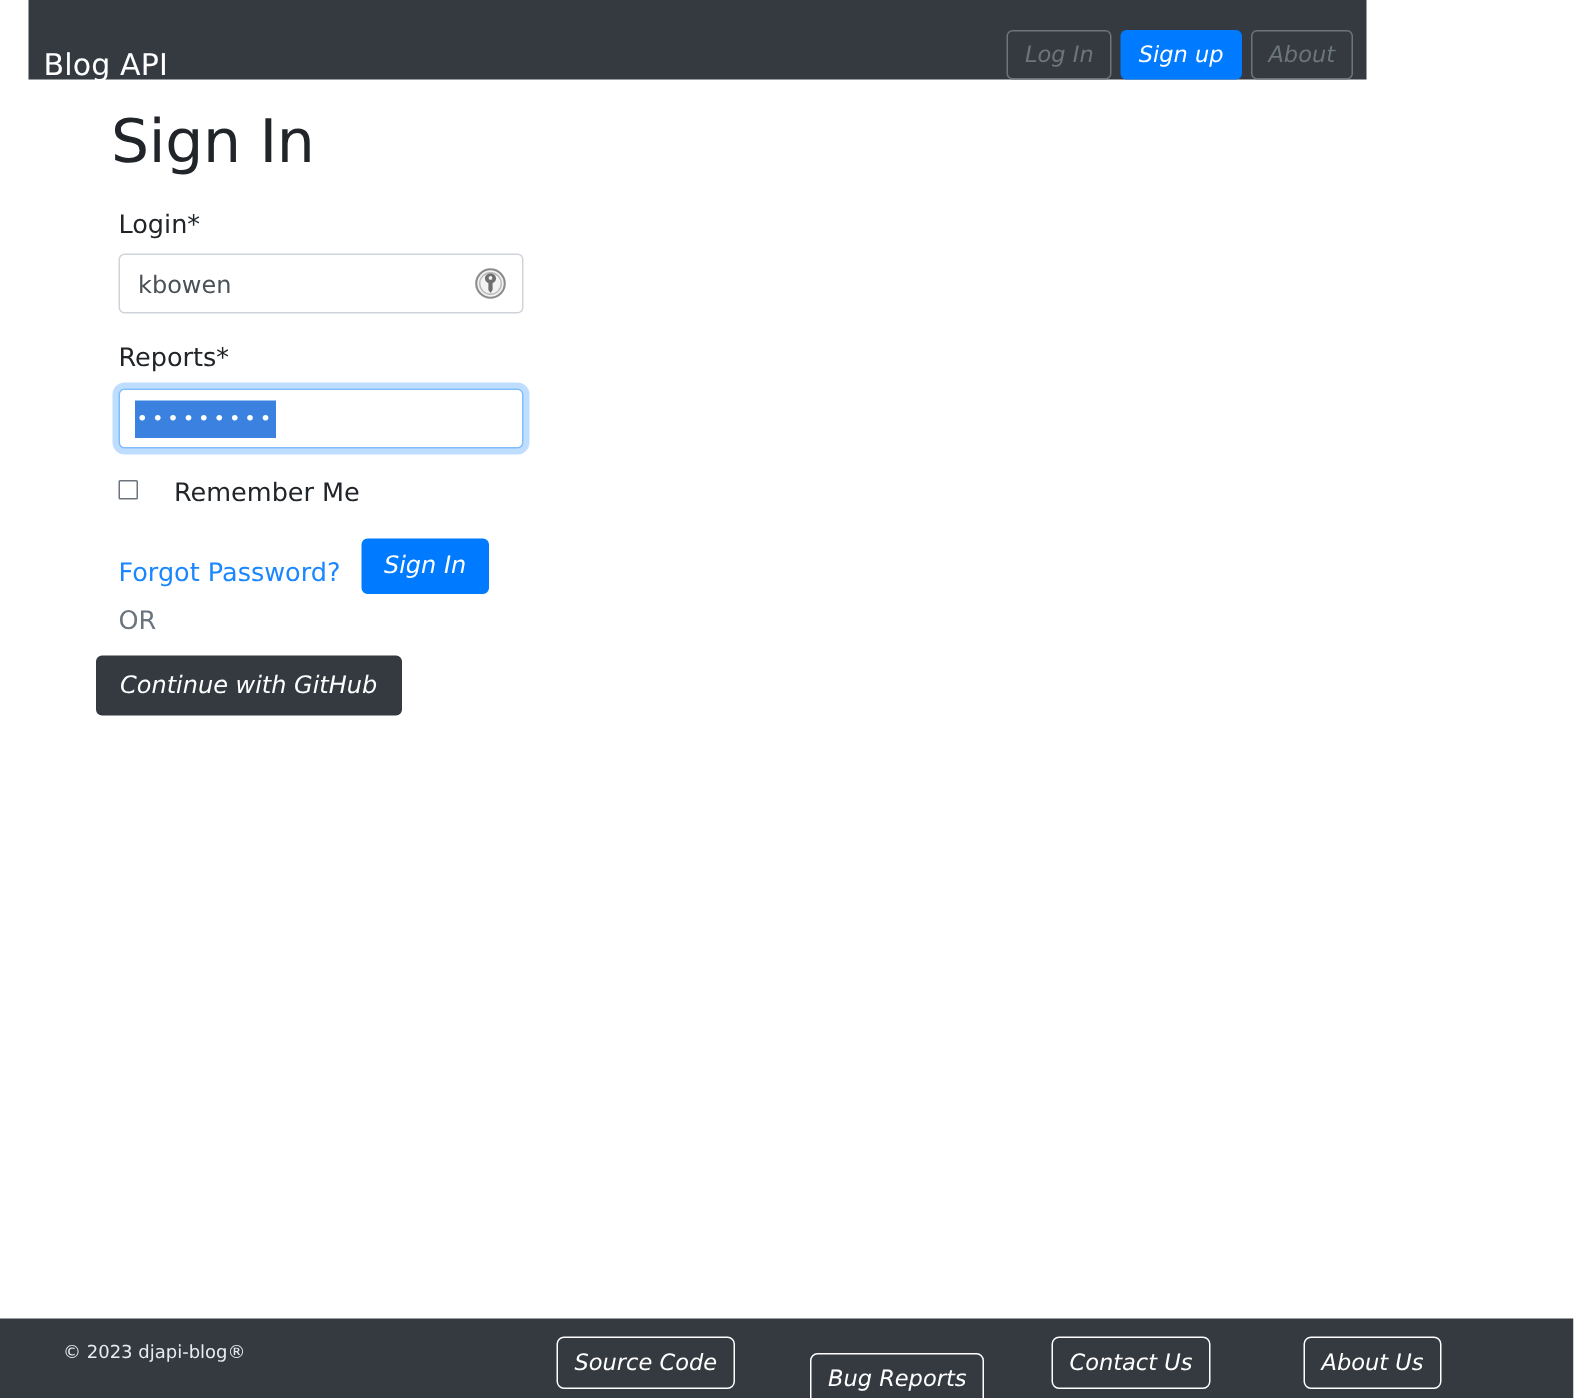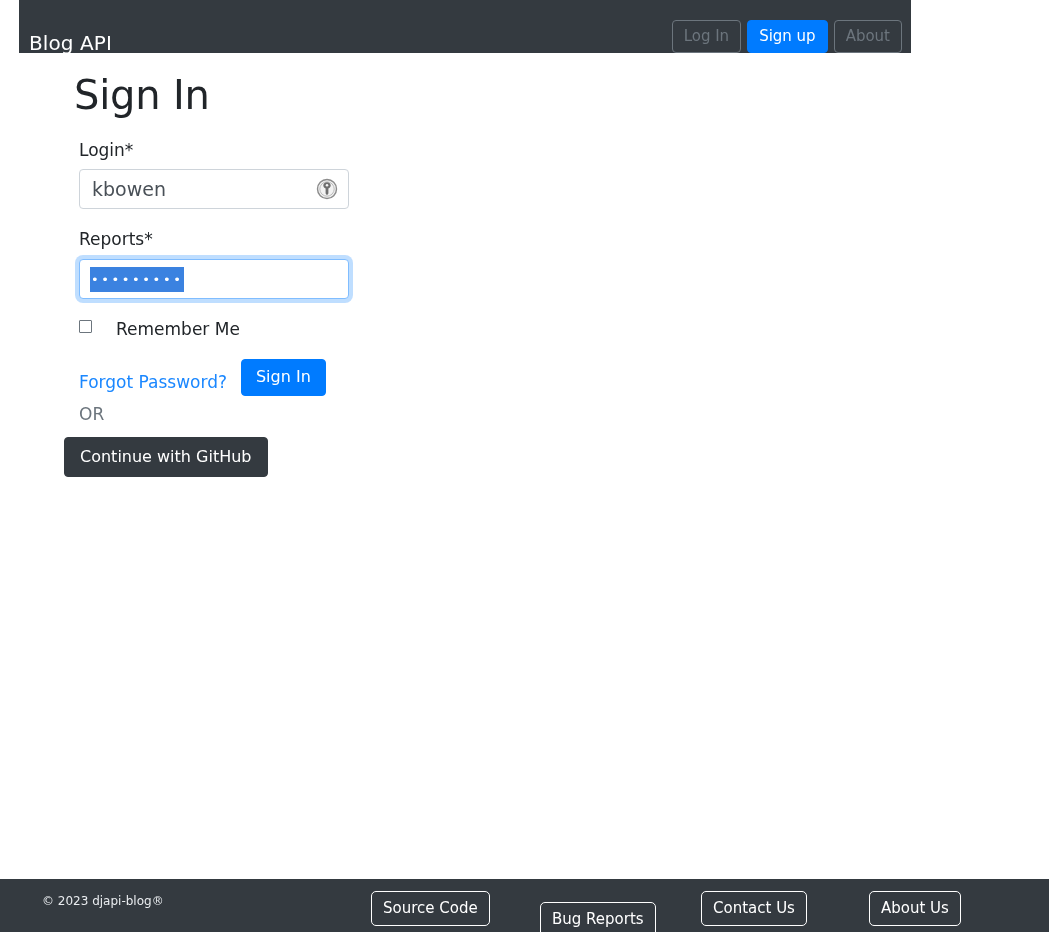--- a/index.html
+++ b/index.html
@@ -49,20 +49,21 @@
   .btn {
     font-family: "DejaVu Sans", "Liberation Sans", sans-serif;
     font-size: 15px;
     line-height: 1.2;
     border-radius: 4px;
     cursor: pointer;
     white-space: nowrap;
     display: inline-block;
     text-align: center;
     text-decoration: none;
+    font-style: italic;
   }
   .btn-nav-outline {
     background: transparent;
     border: 1px solid #6c757d;
     color: #6c757d;
     padding: 6px 11px 7px 11px;
   }
   .btn-nav-primary {
     background: #007bff;
     border: 1px solid #007bff;
@@ -101,21 +102,21 @@
     line-height: 1.2;
     color: #212529;
     margin: 0 0 9px 0;
   }
   .text-input {
     display: block;
     width: 270px;
     height: 40px;
     padding: 6px 12px;
     font-family: "DejaVu Sans", "Liberation Sans", sans-serif;
-    font-size: 19px;
+    font-size: 16px;
     line-height: 1.5;
     color: #495057;
     background: #ffffff;
     border: 1px solid #ced4da;
     border-radius: 4px;
     outline: none;
   }
 
   
   .input-wrap { position: relative; width: 270px; }

